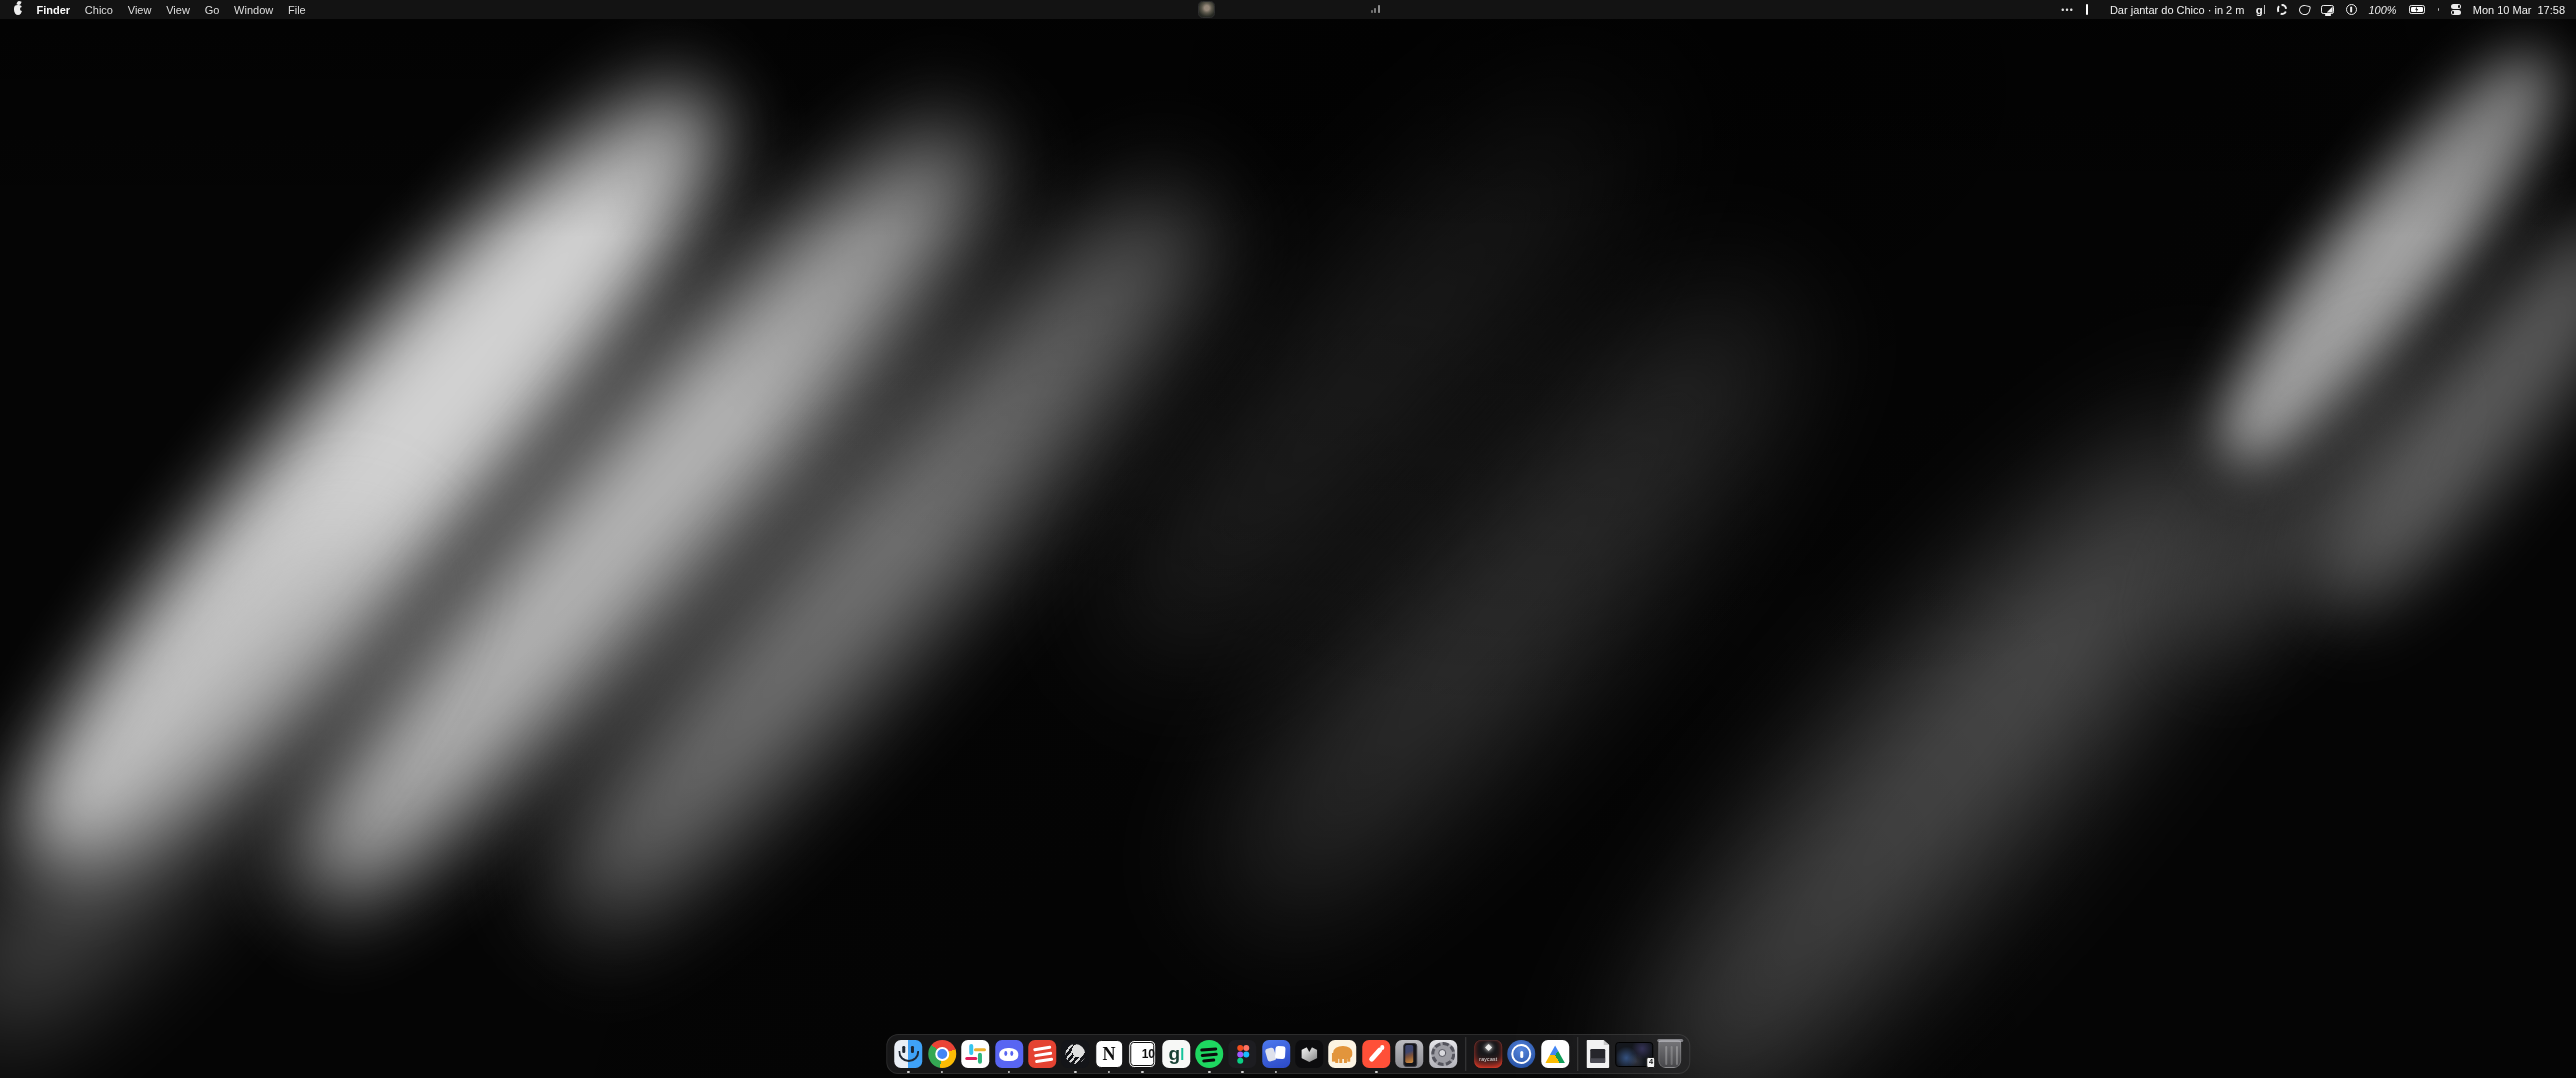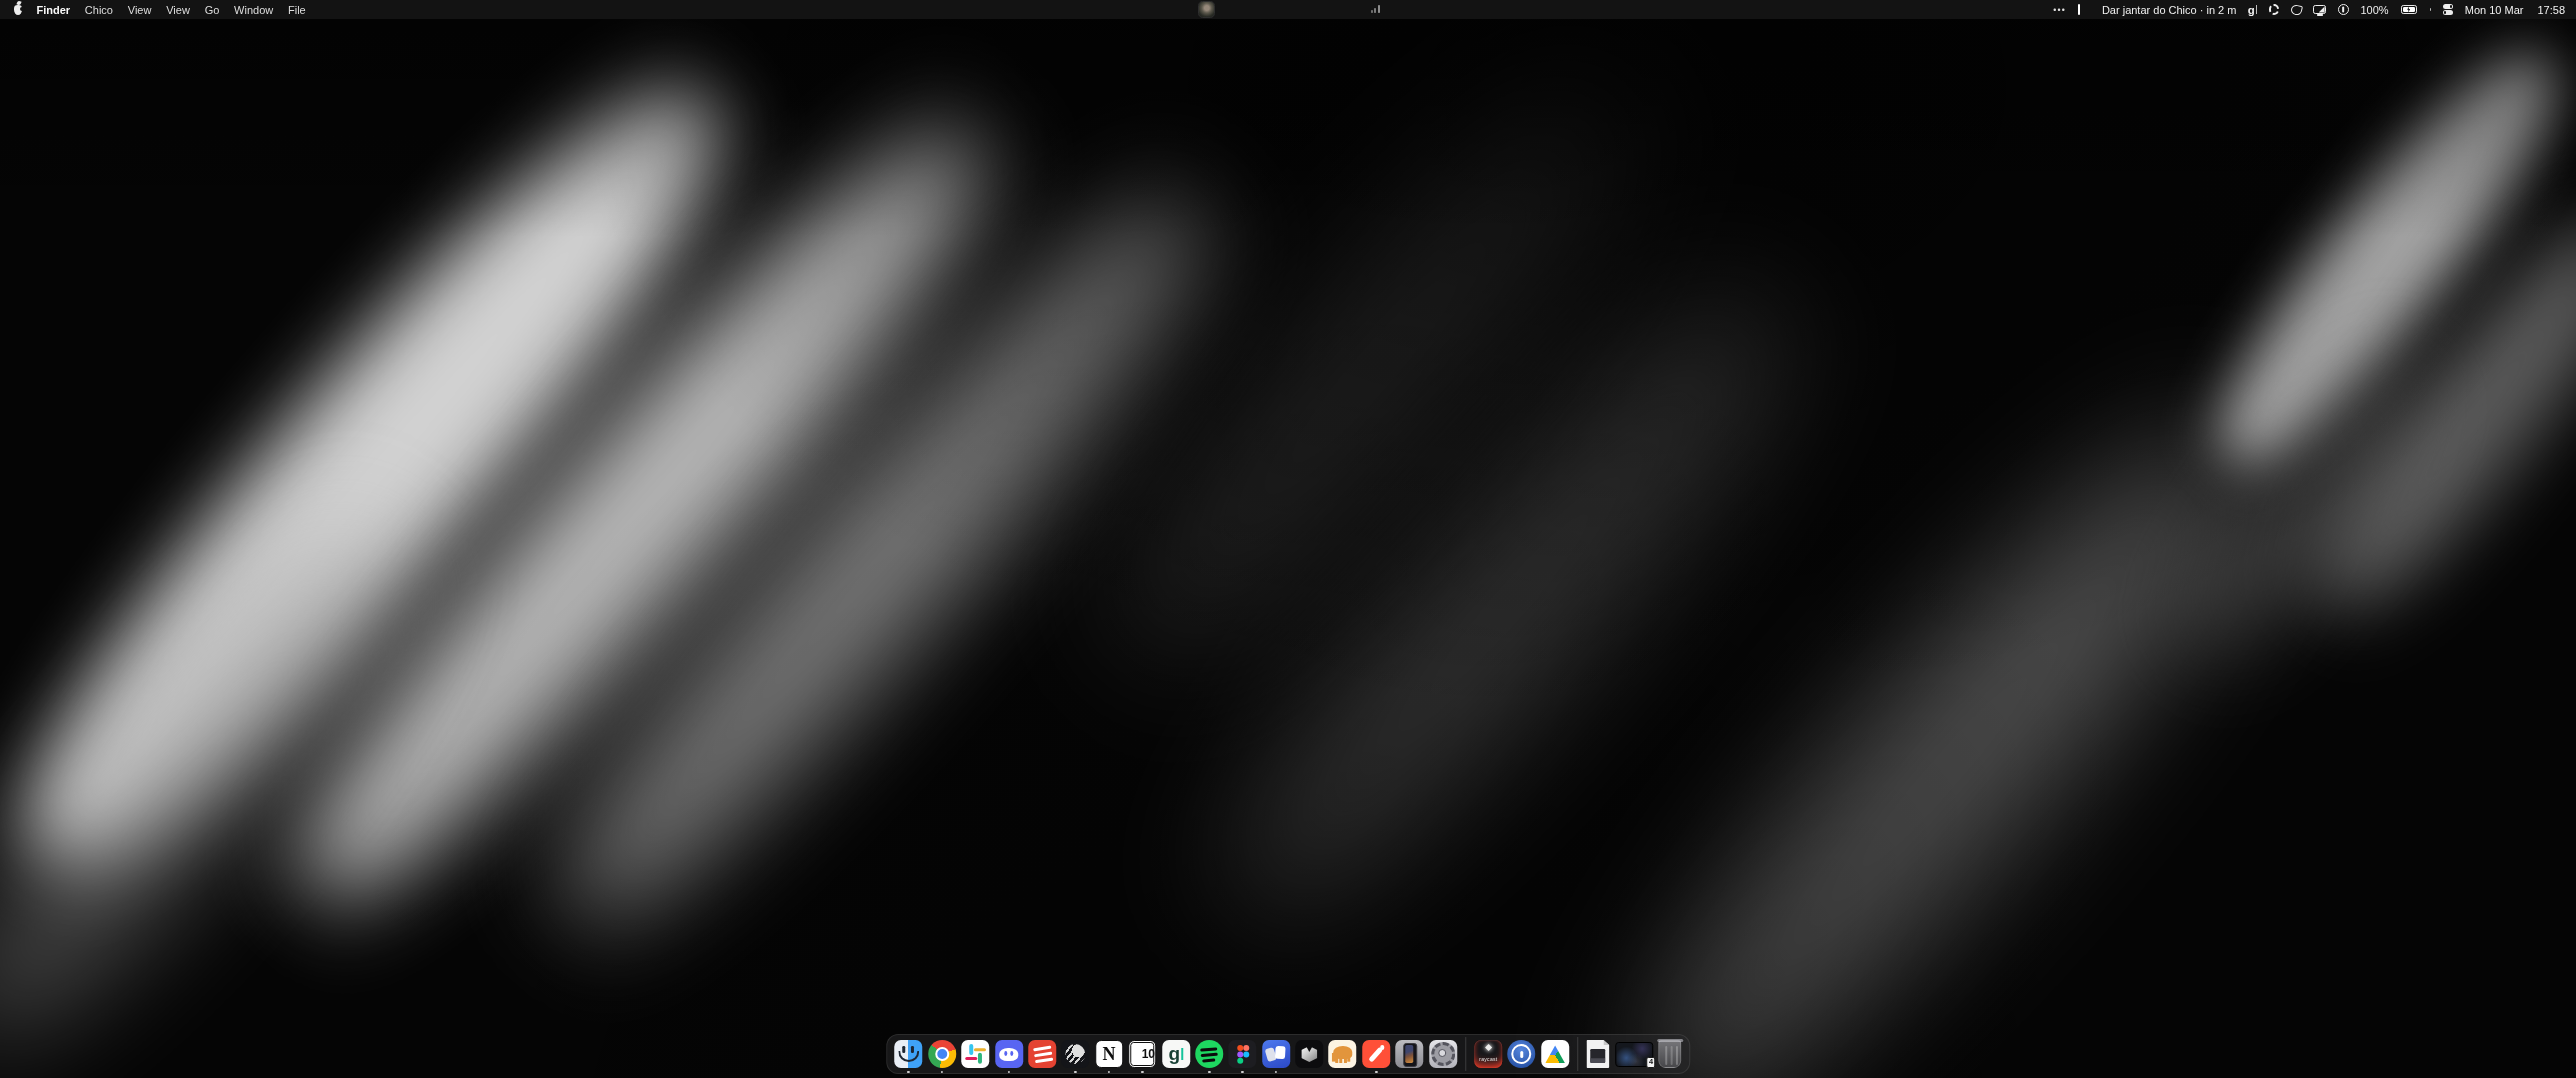--- a/index.html
+++ b/index.html
@@ -57,33 +57,33 @@
   .pick-shape { width:10.7px; height:10px; border:1.7px solid #f0f0f0;
     border-radius:55% 18% 55% 55%; transform:rotate(14deg); }
   .display-ic { width:13.4px; height:9.4px; border:1.3px solid #f0f0f0; border-radius:2.3px; }
   .display-ic::before { content:''; position:absolute; right:0.7px; bottom:0.7px; width:6px; height:6px;
     background:#f0f0f0; clip-path:polygon(100% 0, 100% 100%, 0 100%); }
   .display-ic::after { content:''; position:absolute; left:50%; bottom:-2.7px; transform:translateX(-50%);
     width:6px; height:1.7px; background:#f0f0f0; border-radius:0.7px; }
   .op-ic { width:11.4px; height:11.4px; border:1.3px solid #f0f0f0; border-radius:50%; }
   .op-ic::after { content:''; position:absolute; left:50%; top:50%; transform:translate(-50%,-45%);
     width:1.7px; height:5.4px; background:#f0f0f0; border-radius:1px; }
-  .battery-group { display:flex; align-items:center; gap:12px; }
+  .battery-group { display:flex; align-items:center; gap:12px;font-style:italic; }
   .battery-pct { color:#ededed; }
   .bat-body { position:relative; width:16px; height:8.4px; border:1px solid rgba(255,255,255,.9); border-radius:2.3px; }
   .bat-fill { position:absolute; inset:1px; background:#fff; border-radius:1.3px; }
   .bat-fill::after { content:''; position:absolute; left:50%; top:50%; transform:translate(-50%,-50%);
     width:4.7px; height:6px; background:#131313;
     clip-path:polygon(58% 0, 18% 56%, 46% 56%, 40% 100%, 84% 42%, 54% 42%); }
   .bat-nub { width:1.7px; height:3.7px; background:rgba(255,255,255,.7); border-radius:0 1.3px 1.3px 0; margin-left:1px; }
   .cc-ic { display:flex; flex-direction:column; gap:1.7px; }
   .cc-pill { position:relative; width:10.7px; height:4.4px; background:#ececec; border-radius:2.7px; }
   .cc-pill.top::before  { content:''; position:absolute; right:1px; top:0.9px; width:2.7px; height:2.7px; border-radius:50%; background:#131313; }
   .cc-pill.bot::before  { content:''; position:absolute; left:1px;  top:0.9px; width:2.7px; height:2.7px; border-radius:50%; background:#131313; }
-  .clock { display:flex; gap:14px; color:#f2f2f2; }
+  .clock { display:flex; gap:6px; color:#f2f2f2; }
 
   
   .notch-avatar { position:absolute; left:1198px; top:0.7px; width:17.4px; height:17.4px; border-radius:4.7px;
     border:0.7px solid #2e2e2e;
     background: radial-gradient(circle at 52% 40%, #96887a 0 20%, #5c584c 42%, #2a2c26 72%, #191a17 100%); }
   .signal-bars { position:absolute; left:1371px; top:5.4px; width:2.7px; height:8px; }
   .signal-bars i { position:absolute; bottom:0; width:2px; border-radius:0.7px; background:#8d8d8d; }
   .signal-bars i:nth-child(1){ left:0;   height:3.4px;  opacity:.75; }
   .signal-bars i:nth-child(2){ left:3.4px; height:5.4px;  opacity:.85; }
   .signal-bars i:nth-child(3){ left:6.7px;height:8px; }

